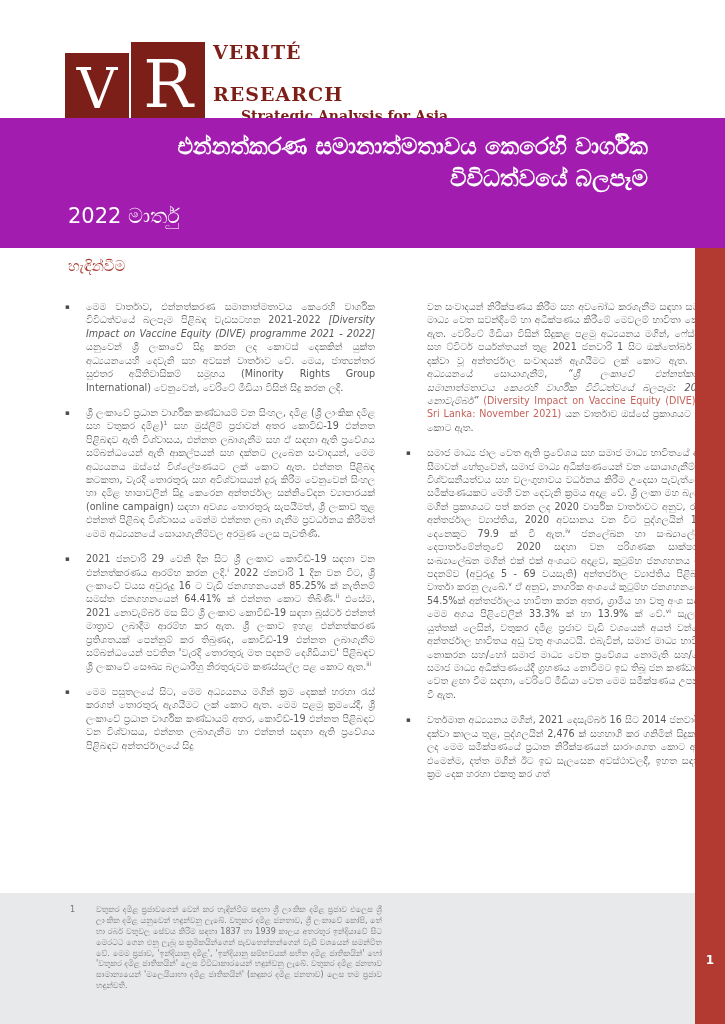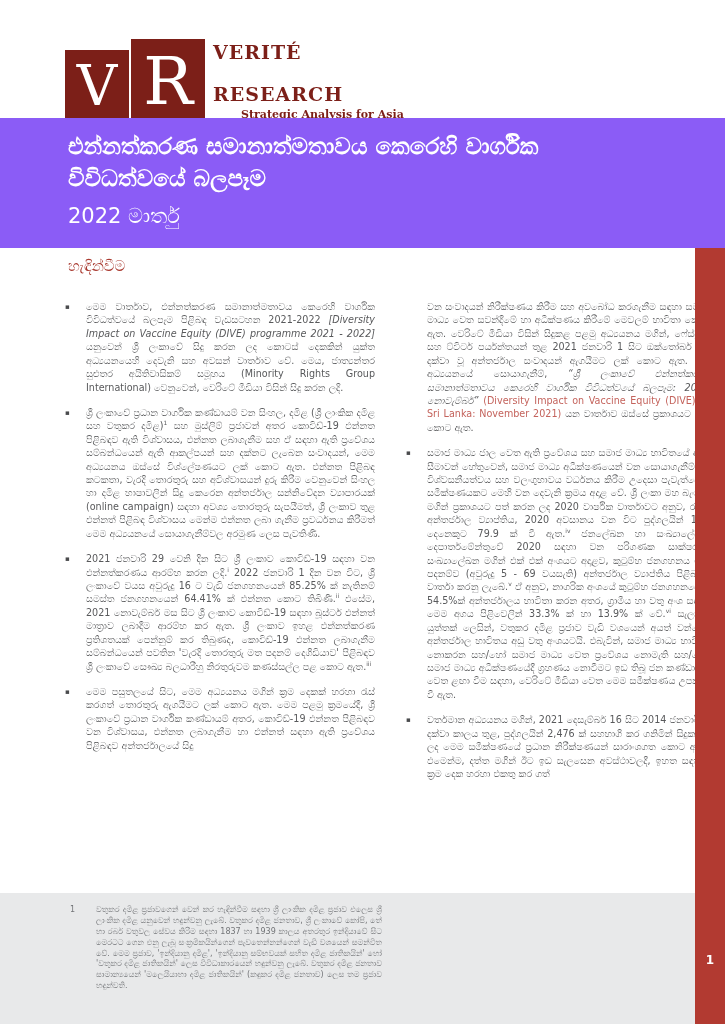--- a/index.html
+++ b/index.html
@@ -9,24 +9,24 @@
   }
 
   
   .logo { position:absolute; left:65px; top:22px; display:flex; align-items:flex-end; }
   .logo-block { background:#7C1F18; color:#ffffff; font-family:"DejaVu Serif", serif;
     display:flex; align-items:center; justify-content:center; }
   .logo-v { width:64px; height:72px; font-size:56px; margin-bottom:3px; }
   .logo-r { width:74px; height:86px; font-size:66px; margin-left:2px; }
   .logo-text { margin-left:8px; margin-bottom:4px; color:#7C1F18; font-family:"DejaVu Serif", serif; }
   .logo-name { font-size:19px; font-weight:bold; letter-spacing:1px; line-height:1.15;margin-top:20px; }
-  .logo-tagline { font-size:11px; font-weight:bold; margin-top:2px;padding-left:28px; }
+  .logo-tagline { font-size:14px; font-weight:bold; margin-top:2px;padding-left:28px; }
 
   
-  .banner { position:absolute; left:0; top:118px; width:725px; height:130px; background:#8b5cf6; }
+  .banner { position:absolute; left:0; top:118px; width:725px; height:130px; background:#a21caf;text-align:right; }
   .banner-title { position:absolute; left:68px; top:13px; width:580px; color:#ffffff;
     font-size:23px; font-weight:bold; line-height:1.38; }
   .banner-subtitle { position:absolute; left:68px; top:86px; color:#ffffff; font-size:21px; }
 
   
   .side-strip { position:absolute; right:0; top:248px; width:30px; height:776px; background:#B23A31; z-index:6; }
   .page-number { position:absolute; left:0; top:705px; width:30px; text-align:center;
     color:#ffffff; font-size:12px; font-weight:bold; }
 
   

